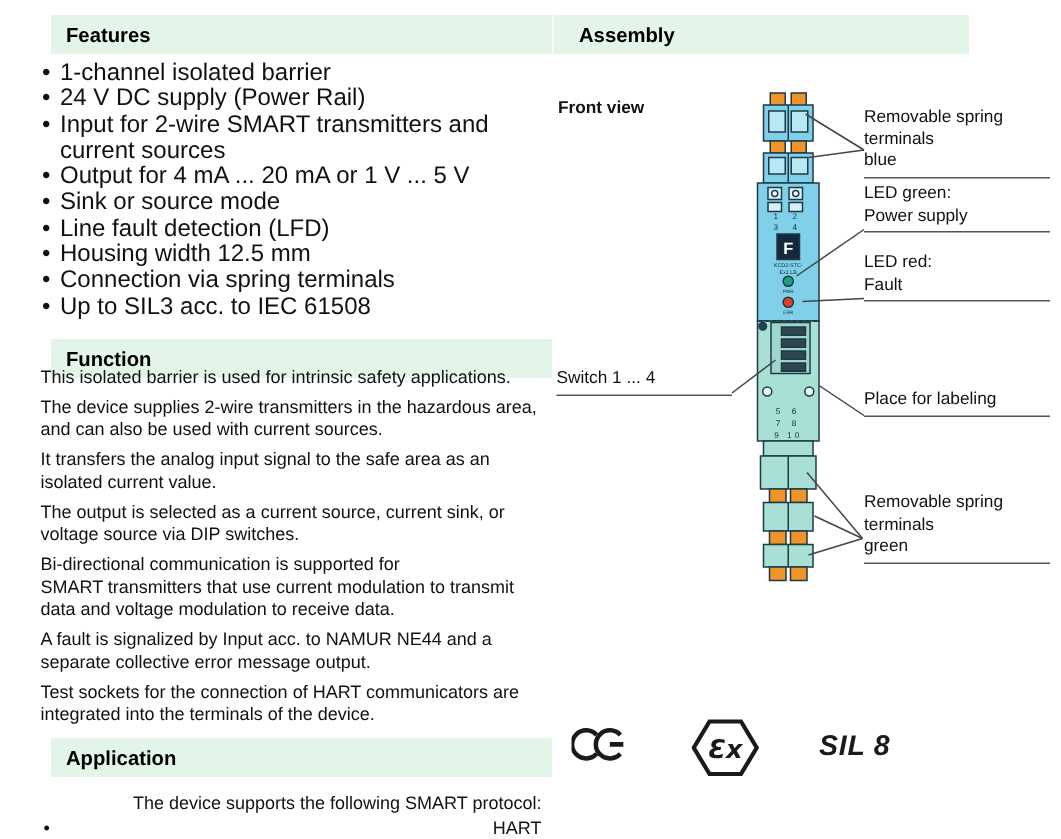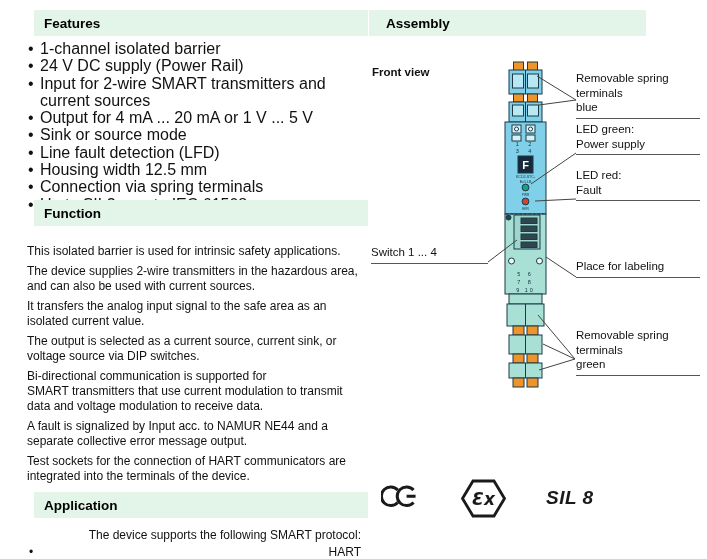--- a/index.html
+++ b/index.html
@@ -52,21 +52,21 @@
   <li>24 V DC supply (Power Rail)</li>
   <li>Input for 2-wire SMART transmitters and current sources</li>
   <li>Output for 4 mA ... 20 mA or 1 V ... 5 V</li>
   <li>Sink or source mode</li>
   <li>Line fault detection (LFD)</li>
   <li>Housing width 12.5 mm</li>
   <li>Connection via spring terminals</li>
   <li>Up to SIL3 acc. to IEC 61508</li>
 </ul>
 
-<div class="bar bar-left" style="top:200px">
+<div class="bar bar-left" style="top:226px">
   <span>Function</span>
 </div>
 <div id="function-text">
   <div class="para">
     <div class="tl">This isolated barrier is used for intrinsic safety applications.</div>
   </div>
   <div class="para">
     <div class="tl">The device supplies 2-wire transmitters in the hazardous area,</div>
     <div class="tl">and can also be used with current sources.</div>
   </div>

